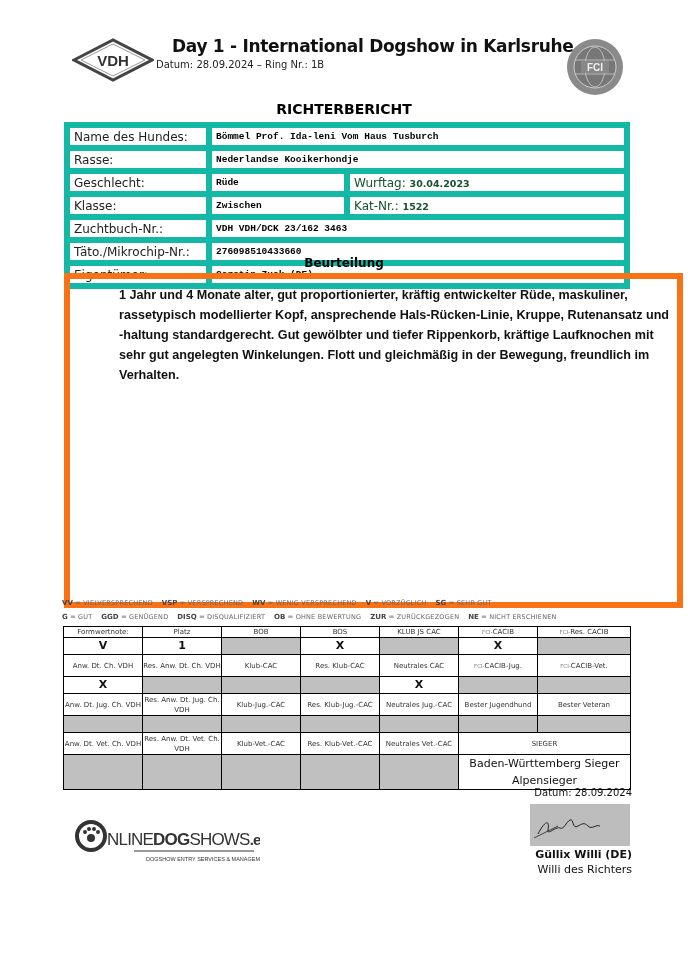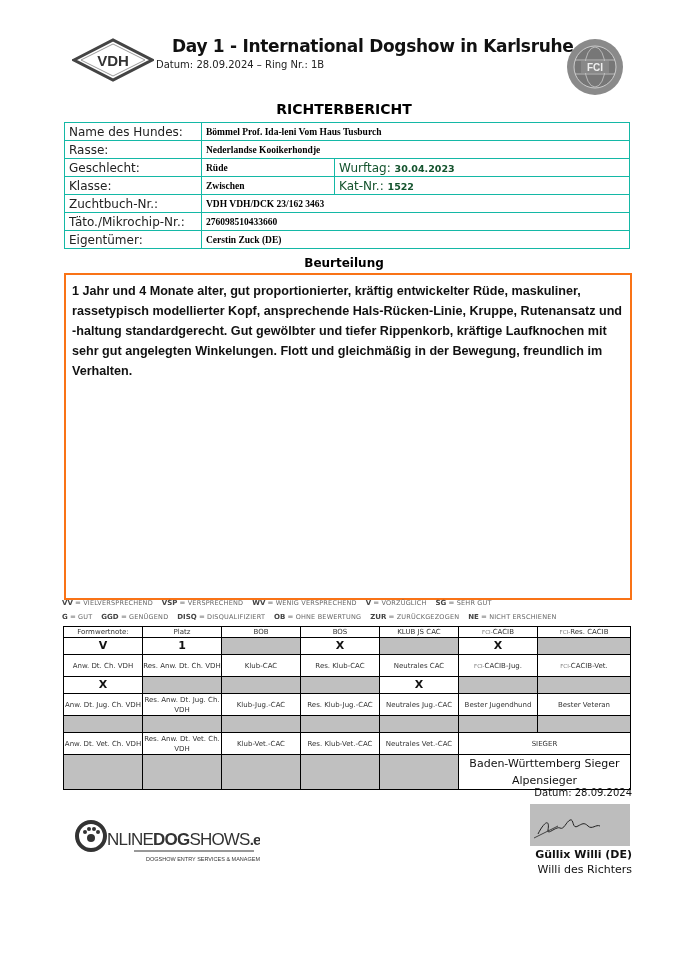--- a/index.html
+++ b/index.html
@@ -9,28 +9,28 @@
   
   .vdh-logo { left:72px; top:38px; width:82px; height:44px; }
   .title { left:172px; top:36px; font-size:17px; font-weight:bold; color:#111; white-space:nowrap; font-family:"DejaVu Sans", sans-serif; letter-spacing:-0.3px; }
   .subtitle { left:156px; top:59px; font-size:10px; color:#222; white-space:nowrap; font-family:"DejaVu Sans", sans-serif; }
   .fci-logo { left:566px; top:38px; width:58px; height:58px; }
 
   .report-title { left:0; width:688px; top:101px; text-align:center; font-size:14px; font-weight:bold; font-family:"DejaVu Sans", sans-serif; }
 
   
   table.info { position:absolute; left:64px; top:122px; width:566px; border-collapse:collapse; }
-  table.info td { border:1px solid #14b8a6; height:17px; padding:0 4px; vertical-align:middle; white-space:nowrap; }
+  table.info td { border:6px solid #14b8a6; height:17px; padding:0 4px; vertical-align:middle; white-space:nowrap; }
   table.info td.lab { width:128px; font-size:12px; color:#222; font-family:"DejaVu Sans", sans-serif; }
-  table.info td.val { font-size:9.5px; font-weight:bold; font-family:Liberation Serif, serif;margin-left:29px; }
+  table.info td.val { font-size:9.5px; font-weight:bold; font-family:Liberation Mono, monospace;margin-left:29px; }
   table.info td.val2 { font-size:12px; color:#14532d; font-family:"DejaVu Sans", sans-serif; }
   table.info td.val2 b { font-size:9.5px; }
 
   .beurteilung-title { left:0; width:688px; top:256px; text-align:center; font-size:12px; font-weight:bold; font-family:"DejaVu Sans", sans-serif; }
-  .assessment-box { left:64px; top:273px; width:564px; height:323px; border:2px solid #f97316; }
+  .assessment-box { left:64px; top:273px; width:564px; height:323px; border:6px solid #f97316;padding-left:43px; }
   .assessment-text { padding:6px 6px; font-size:12.6px; font-weight:bold; line-height:20px; font-family:"Liberation Sans", sans-serif; letter-spacing:0; color:#111; }
 
   
   .legend { left:62px; font-size:7px; color:#666; white-space:nowrap; font-family:"DejaVu Sans", sans-serif; }
   .legend b { color:#444; }
   .legend .sc { font-size:6.5px; letter-spacing:0.2px; }
 
   
   table.grade { position:absolute; left:63px; top:626px; width:567px; border-collapse:collapse; table-layout:fixed; }
   table.grade td { border:1px solid #000; text-align:center; vertical-align:middle; font-family:"DejaVu Sans", sans-serif; font-size:7px; color:#333; padding:0; line-height:10px; }

